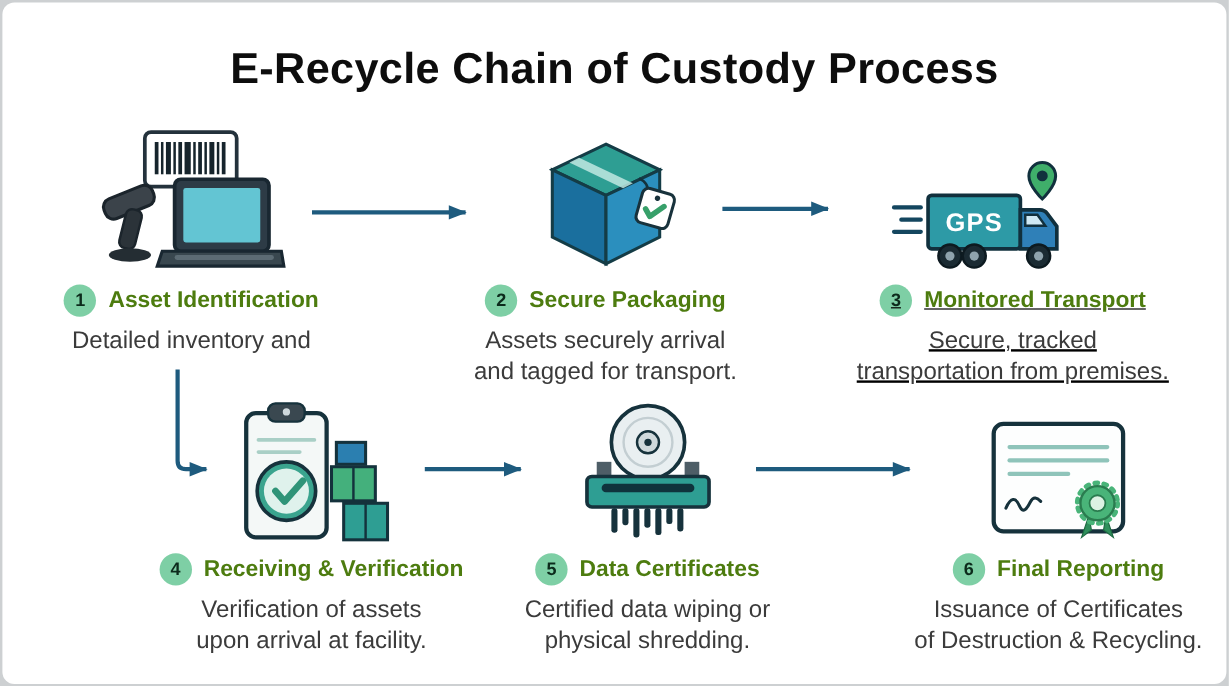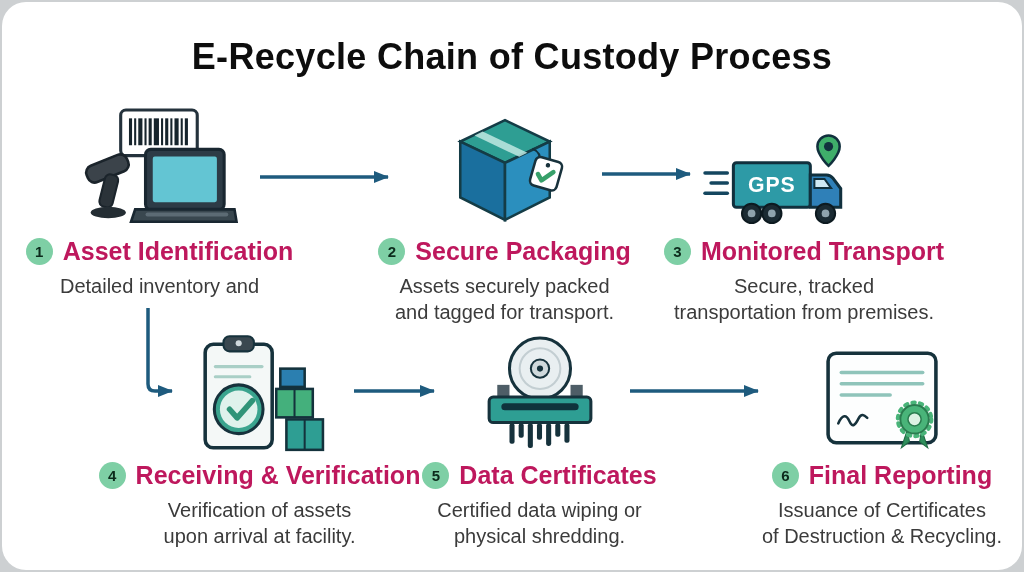--- a/index.html
+++ b/index.html
@@ -1,31 +1,31 @@
 <!DOCTYPE html>
 <html><head>
 <meta charset="utf-8">
 <style>
   * { margin:0; padding:0; box-sizing:border-box; }
   html,body { width:1024px; height:572px; }
   body { background:#cdd0d2; font-family:"Liberation Sans", sans-serif; position:relative; overflow:hidden; }
-  .frame { position:absolute; inset:2px; background:#ffffff; border-radius:24px; }
+  .frame { position:absolute; inset:2px; background:#ffffff; border-radius:10px; }
   .title { position:absolute; top:34px; left:0; width:100%; text-align:center; font-size:36px; font-weight:bold; color:#0d0d0d; letter-spacing:0.3px; }
   .arrows { position:absolute; left:0; top:0; width:1024px; height:572px; pointer-events:none; }
   .step { position:absolute; display:flex; flex-direction:column; align-items:center; }
   .icon-box { display:flex; align-items:flex-end; justify-content:center; }
   .row1 .icon-box { height:132px; }
   .row2 .icon-box { height:120px; }
   .caption { display:flex; align-items:center; gap:10px; margin-top:9px; }
   .badge { width:27px; height:27px; border-radius:50%; background:#7ecfa5; color:#0c2b1c; font-weight:bold; font-size:15px; display:flex; align-items:center; justify-content:center; flex:0 0 27px; }
-  .label { font-size:25px; font-weight:bold; color:#be185d; white-space:nowrap; }
+  .label { font-size:19px; font-weight:bold; color:#4d7c0f; white-space:nowrap; }
   .desc { margin-top:7px; text-align:center; font-size:20px; color:#3b3b3b; line-height:1.32; }
   .s1 { left:25px;  top:94px;  width:265px; }
   .s2 { left:375px; top:94px;  width:255px; }
-  .s3 { left:657px; top:94px;  width:290px; }
+  .s3 { left:697px; top:94px;  width:290px;text-decoration:underline; }
   .s3 .icon-box { padding-right:40px; }
   .s4 { left:115px; top:330px; width:285px; }
   .s5 { left:405px; top:330px; width:265px; }
   .s6 { left:745px; top:330px; width:270px; }
 </style>
 </head>
 <body>
 
 <div class="frame">
 
@@ -99,21 +99,21 @@
           <circle cx="99" cy="56" r="2.2" fill="#18323c"></circle>
           <path d="M92,67 l5,5 l9,-11" fill="none" stroke="#37a06a" stroke-width="4.5" stroke-linecap="round" stroke-linejoin="round"></path>
         </g>
       </svg>
     </div>
     <div class="caption">
       <span class="badge">2</span>
       <span class="label">Secure Packaging</span>
     </div>
     <div class="desc">
-      <div>Assets securely packed</div>
+      <div>Assets securely arrival</div>
       <div>and tagged for transport.</div>
     </div>
   </div>
 
   <div class="step row1 s3">
     <div class="icon-box">
       <svg width="162" height="96" viewBox="0 0 160 94">
         <g stroke="#14465f" stroke-width="3.5" stroke-linecap="round">
           <line x1="2" y1="40" x2="24" y2="40"></line>
           <line x1="8" y1="50" x2="24" y2="50"></line>

